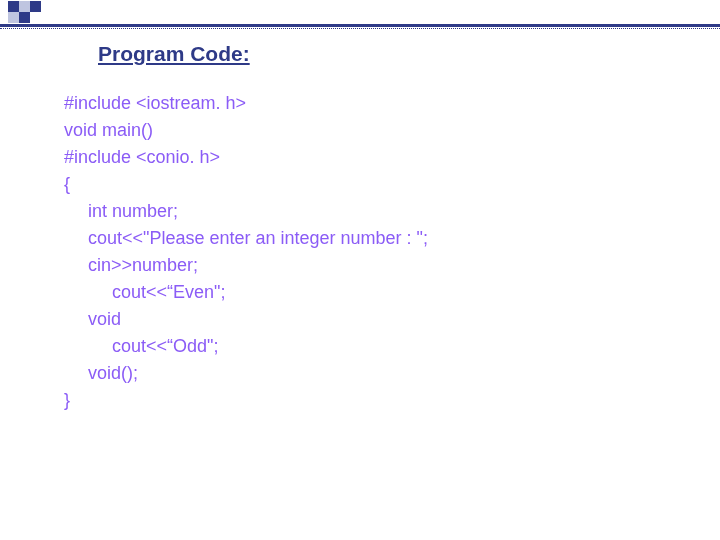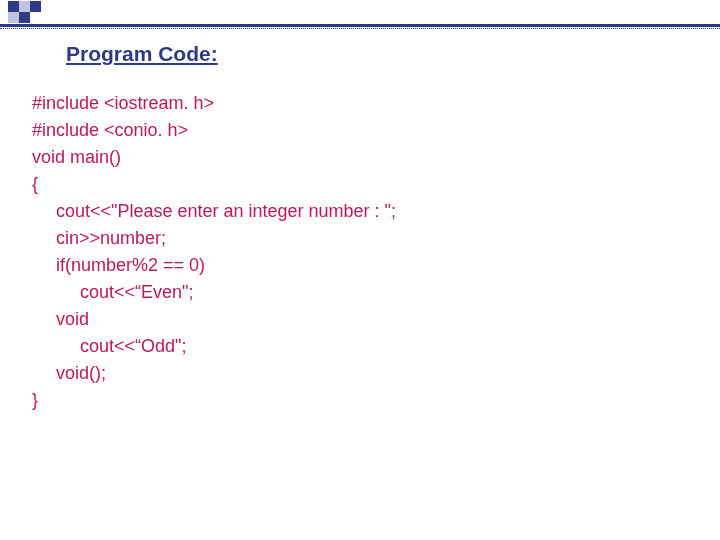--- a/index.html
+++ b/index.html
@@ -51,35 +51,35 @@
       position: absolute;
       top: 28px;
       left: 0;
       right: 0;
       height: 0;
       border-top: 1px dotted #2e3a87;
     }
     .content {
       position: absolute;
       top: 42px;
-      left: 32px;
+      left: 64px;
       right: 30px;
     }
     .heading {
       font-size: 21px;
       font-weight: bold;
       color: #2e3a87;
       margin-left: 34px;
       margin-bottom: 10px;
       text-decoration: underline;
       font-family: "Comic Sans MS", "Trebuchet MS", Arial, sans-serif;
     }
     .code {
       font-size: 18px;
-      color: #be185d;
+      color: #8b5cf6;
       line-height: 1.5;
       font-family: Arial, Helvetica, sans-serif;
       margin-top: 24px;
     }
     .code-line {
       white-space: pre;
     }
     .indent1 { padding-left: 24px; }
     .indent2 { padding-left: 48px; }
   </style>
@@ -99,25 +99,25 @@
     </div>
   </div>
 </div>
 <div class="blue-line"></div>
 <div class="thin-line"></div>
 
 <div class="content">
   <div class="heading">Program Code:</div>
   <div class="code" id="code-container">
       <div class="code-line">#include &lt;iostream. h&gt;</div>
+      <div class="code-line">void main()</div>
       <div class="code-line">#include &lt;conio. h&gt;</div>
-      <div class="code-line">void main()</div>
       <div class="code-line">{</div>
+      <div class="code-line indent1">int number;</div>
       <div class="code-line indent1">cout&lt;&lt;"Please enter an integer number : ";</div>
       <div class="code-line indent1">cin&gt;&gt;number;</div>
-      <div class="code-line indent1">if(number%2 == 0)</div>
       <div class="code-line indent2">cout&lt;&lt;“Even";</div>
       <div class="code-line indent1">void</div>
       <div class="code-line indent2">cout&lt;&lt;“Odd";</div>
       <div class="code-line indent1">void();</div>
       <div class="code-line">}</div>
     </div>
 </div>
 
 </body></html>

